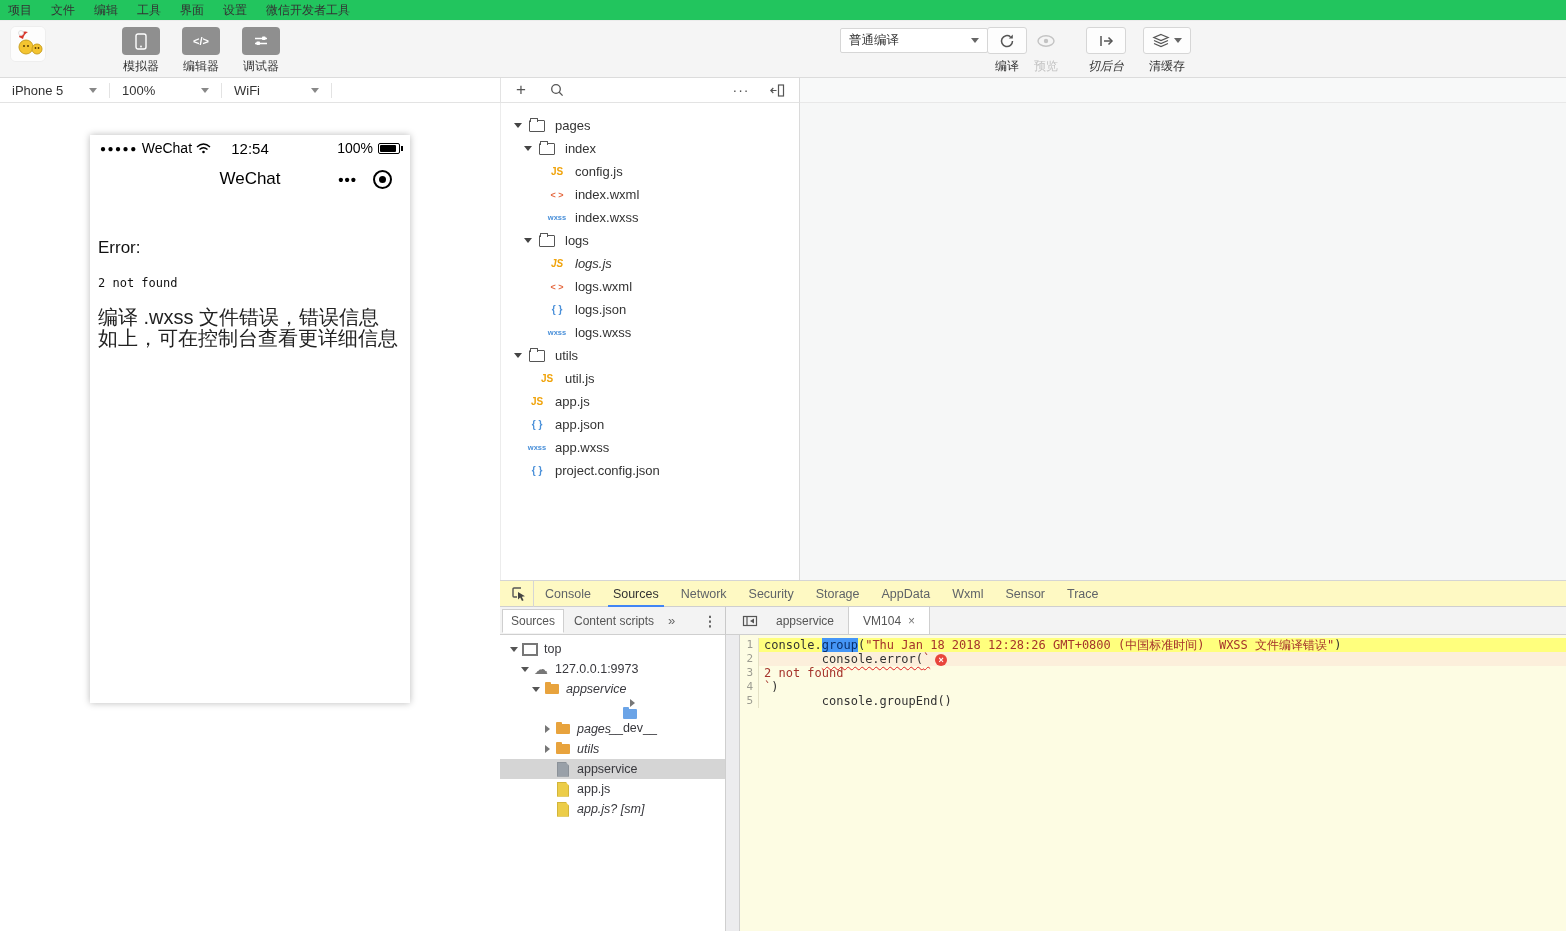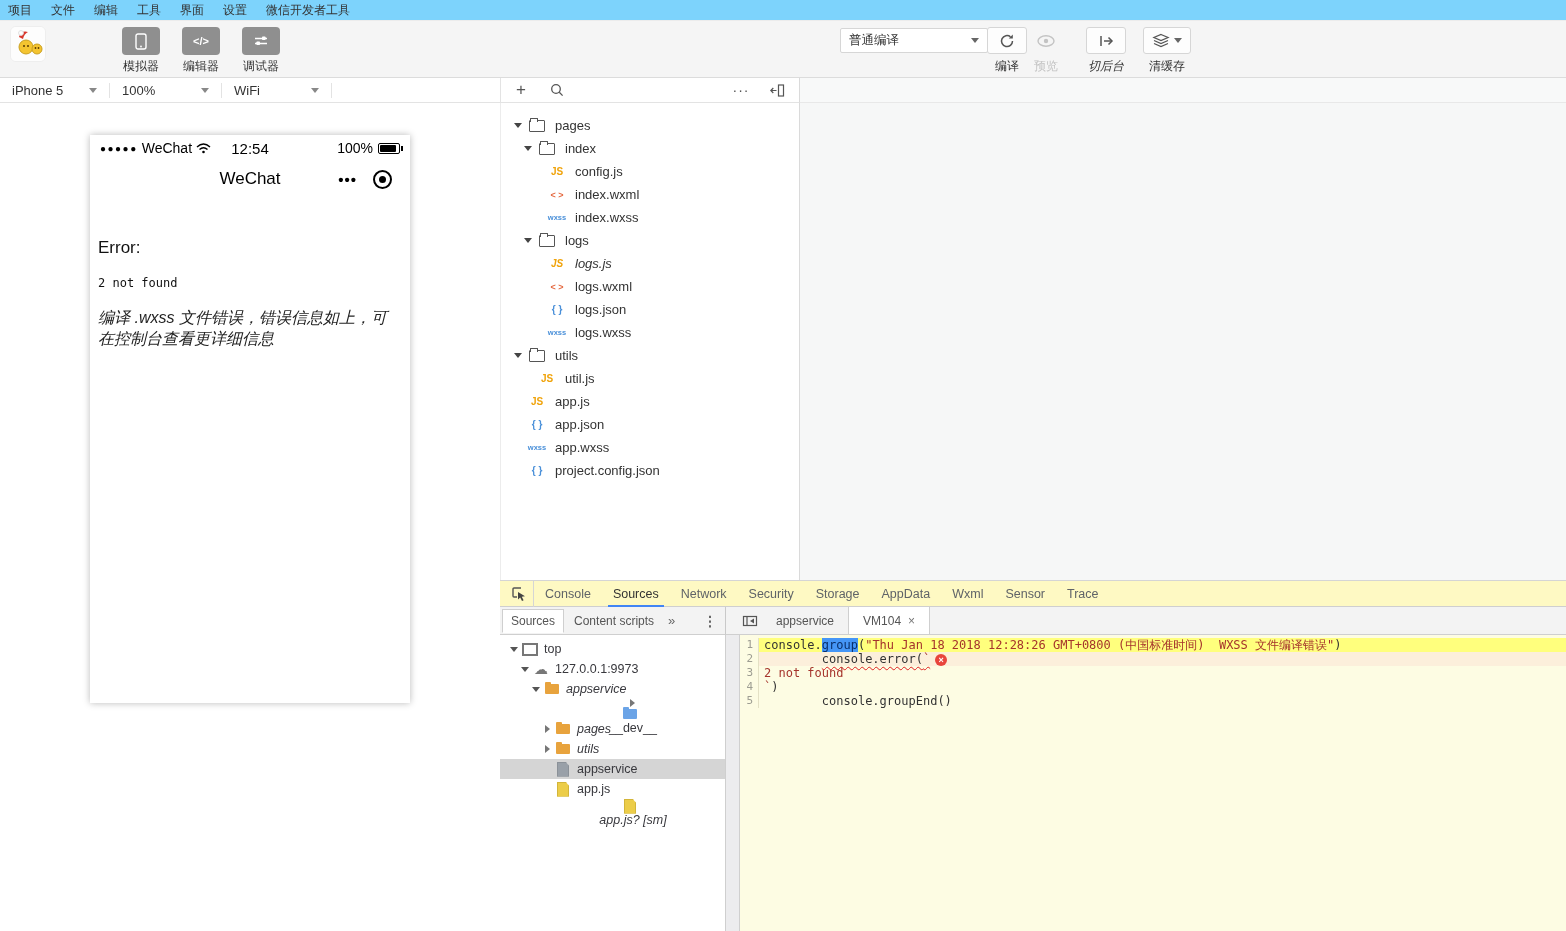--- a/index.html
+++ b/index.html
@@ -1,21 +1,21 @@
 <!DOCTYPE html>
 <html><head>
 <meta charset="utf-8">
 <style>
   * { margin:0; padding:0; box-sizing:border-box; }
   html,body { background:#fff; }
   body { font-family:"Liberation Sans", sans-serif; color:#333; }
   #root { position:relative; width:1566px; height:931px; background:#fff; overflow:hidden; }
 
   
-  #menubar { position:absolute; left:0; top:0; width:1566px; height:20px; background:#7dd3fc;
+  #menubar { position:absolute; left:0; top:0; width:1566px; height:20px; background:#22c55e;
     display:flex; align-items:center; padding-left:8px; gap:19px; font-size:12px; color:#333; }
   .menu-item { cursor:default; }
 
   
   #toolbar { position:absolute; left:0; top:20px; width:1566px; height:58px; background:#f5f5f5;
     border-top:1px solid #ececec; border-bottom:1px solid #dcdcdc; }
   #avatar { position:absolute; left:10px; top:5px; width:36px; height:36px; border-radius:6px;
     background:#fdfdfd; border:1px solid #eee; overflow:hidden; }
   .view-btn { position:absolute; top:6px; width:52px; text-align:center; }
   .view-btn .ibox { width:38px; height:28px; margin:0 auto; background:#8f8f8f; border-radius:4px;
@@ -74,21 +74,21 @@
   .battery::after { content:""; position:absolute; right:-4px; top:2px; width:2px; height:5px; background:#000; }
   #navbar { position:absolute; left:0; top:26px; width:320px; height:36px; display:flex; align-items:center; }
   #nav-title { position:absolute; left:0; right:0; text-align:center; font-size:17px; color:#000; }
   #nav-right { margin-left:auto; display:flex; align-items:center; gap:16px; padding-right:18px; z-index:1; }
   #nav-more { font-size:15px; font-weight:bold; letter-spacing:1px; color:#000; }
   #nav-target { width:19px; height:19px; border:2px solid #000; border-radius:50%;
     display:flex; align-items:center; justify-content:center; }
   #nav-target i { width:7px; height:7px; background:#000; border-radius:50%; }
   #err-title { position:absolute; left:8px; top:103px; font-size:17px; color:#111; }
   #err-code { position:absolute; left:8px; top:141px; font-family:"DejaVu Sans Mono", monospace; font-size:12px; color:#111; }
-  #err-desc { position:absolute; left:8px; top:172px; width:300px; font-size:16px; line-height:21px; color:#222;font-style:italic; }
+  #err-desc { position:absolute; left:8px; top:172px; width:300px; font-size:20px; line-height:21px; color:#222; }
 
   
   #treepanel { position:absolute; left:500px; top:103px; width:300px; height:477px; background:#fff;
     border-left:1px solid #ececec; border-right:1px solid #dadada; padding-top:11px; overflow:hidden; }
   .tree-row { height:23px; display:flex; align-items:center; font-size:13px; color:#333; cursor:default; }
   .tr-caret { width:10px; display:flex; justify-content:center; margin-right:4px; flex:none; }
   .caret-d { width:0; height:0; border-left:4px solid transparent; border-right:4px solid transparent; border-top:5px solid #444; }
   .ic { display:inline-flex; align-items:center; justify-content:center; margin-right:8px; flex:none;
     width:20px; height:14px; }
   .ic-folder { position:relative; }
@@ -517,21 +517,21 @@
       <div class="nav-row selected" style="padding-left: 41px;">
         <span class="nv-caret"></span>
         <span class="nic nic-file-gray"></span>
         <span class="nav-label">appservice</span>
       </div>
       <div class="nav-row" style="padding-left: 41px;">
         <span class="nv-caret"></span>
         <span class="nic nic-file-yellow"></span>
         <span class="nav-label">app.js</span>
       </div>
-      <div class="nav-row" style="padding-left: 41px; flex-direction: column;">
+      <div class="nav-row" style="padding-left: 41px;">
         <span class="nv-caret"></span>
         <span class="nic nic-file-yellow"></span>
         <span class="nav-label italic">app.js? [sm]</span>
       </div>
     </div>
   <div id="scroll-strip"></div>
   <div id="editor">
       <div class="cl">
         <span class="cl-num">1</span>
         <span class="cl-code bg-yellow"><span class="c-code">console.</span><span class="c-sel">group</span><span class="c-code">(</span><span class="c-str">"Thu Jan 18 2018 12:28:26 GMT+0800 (中国标准时间)  WXSS 文件编译错误"</span><span class="c-code">)</span></span>

